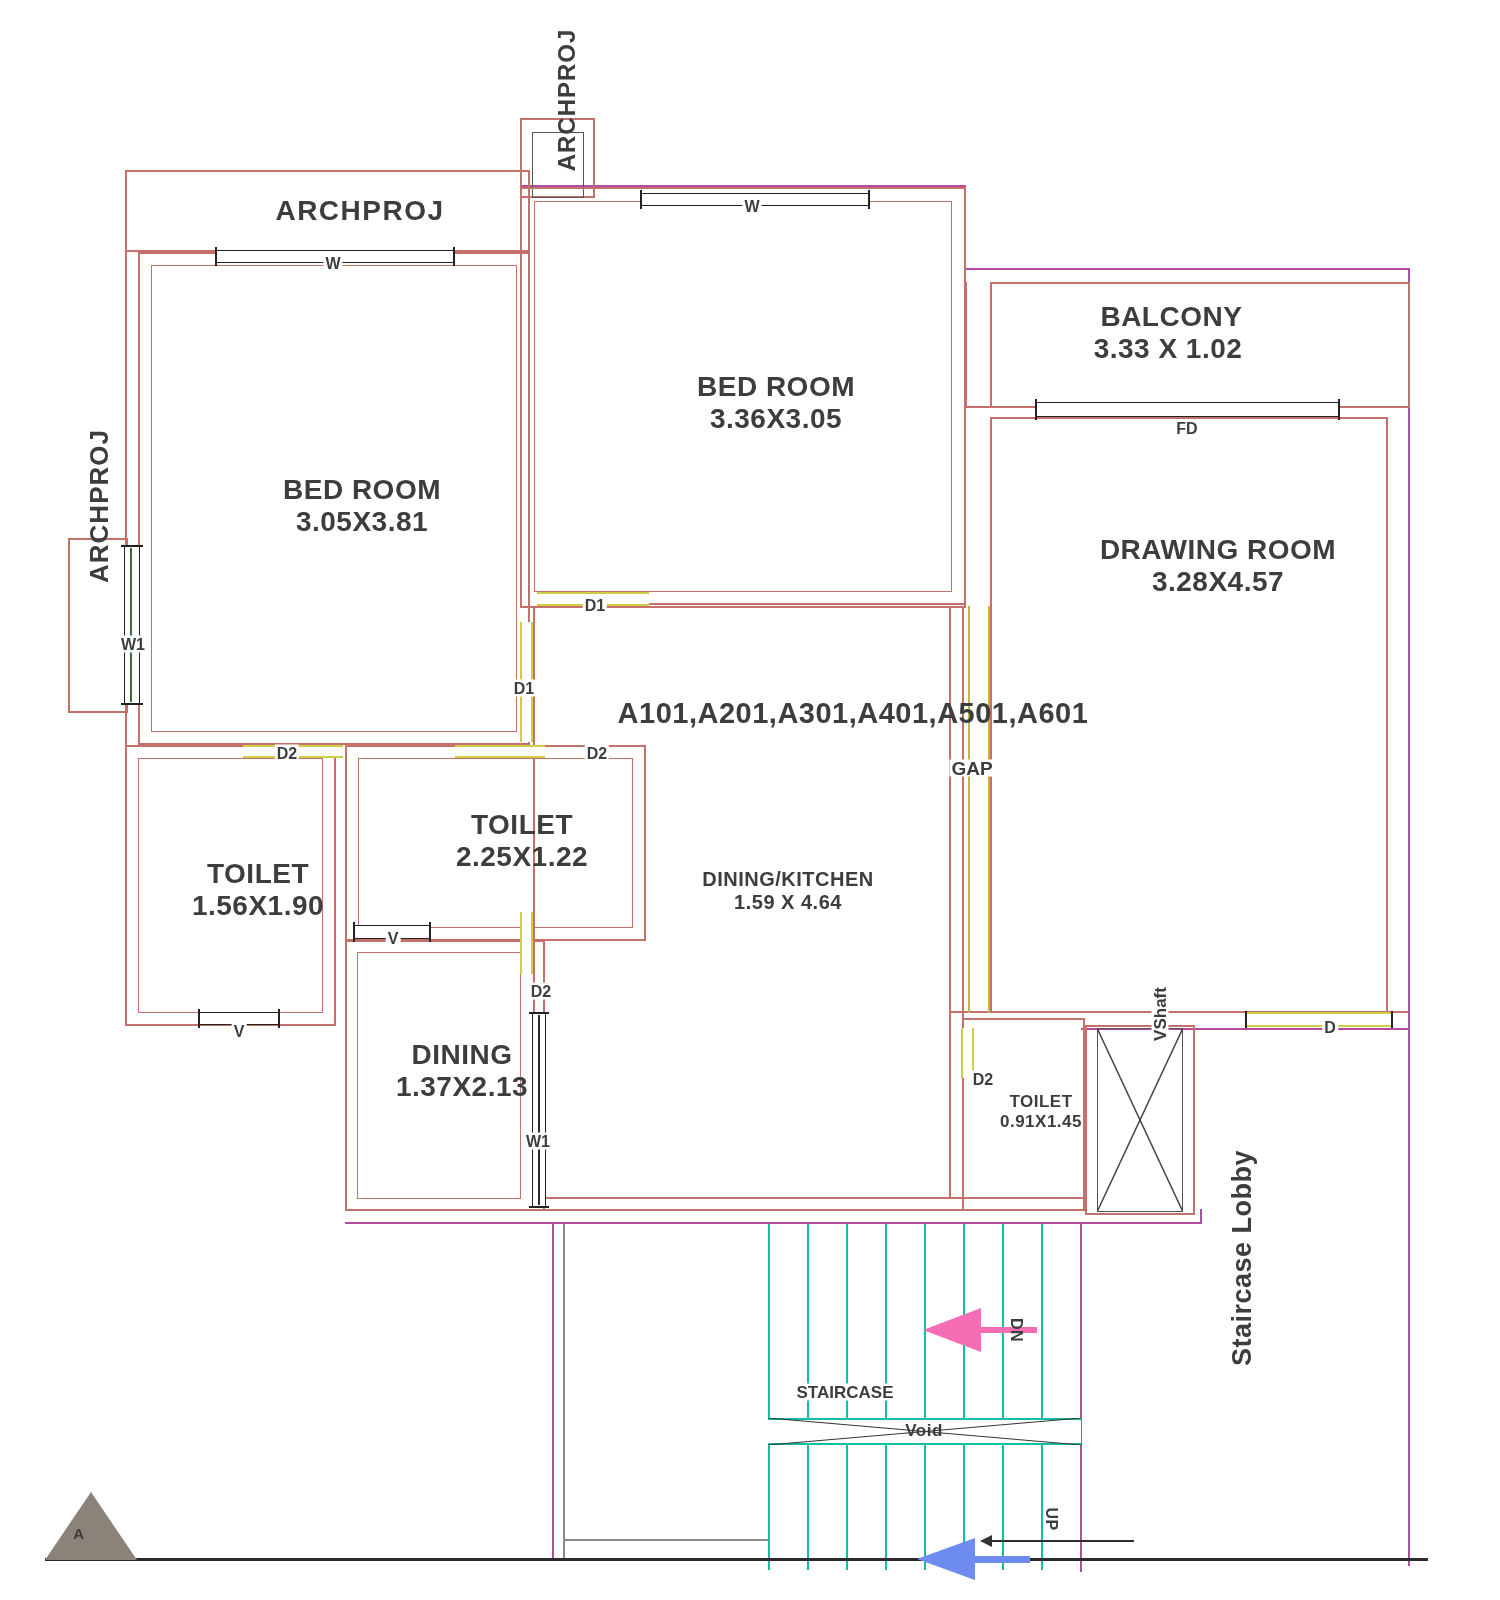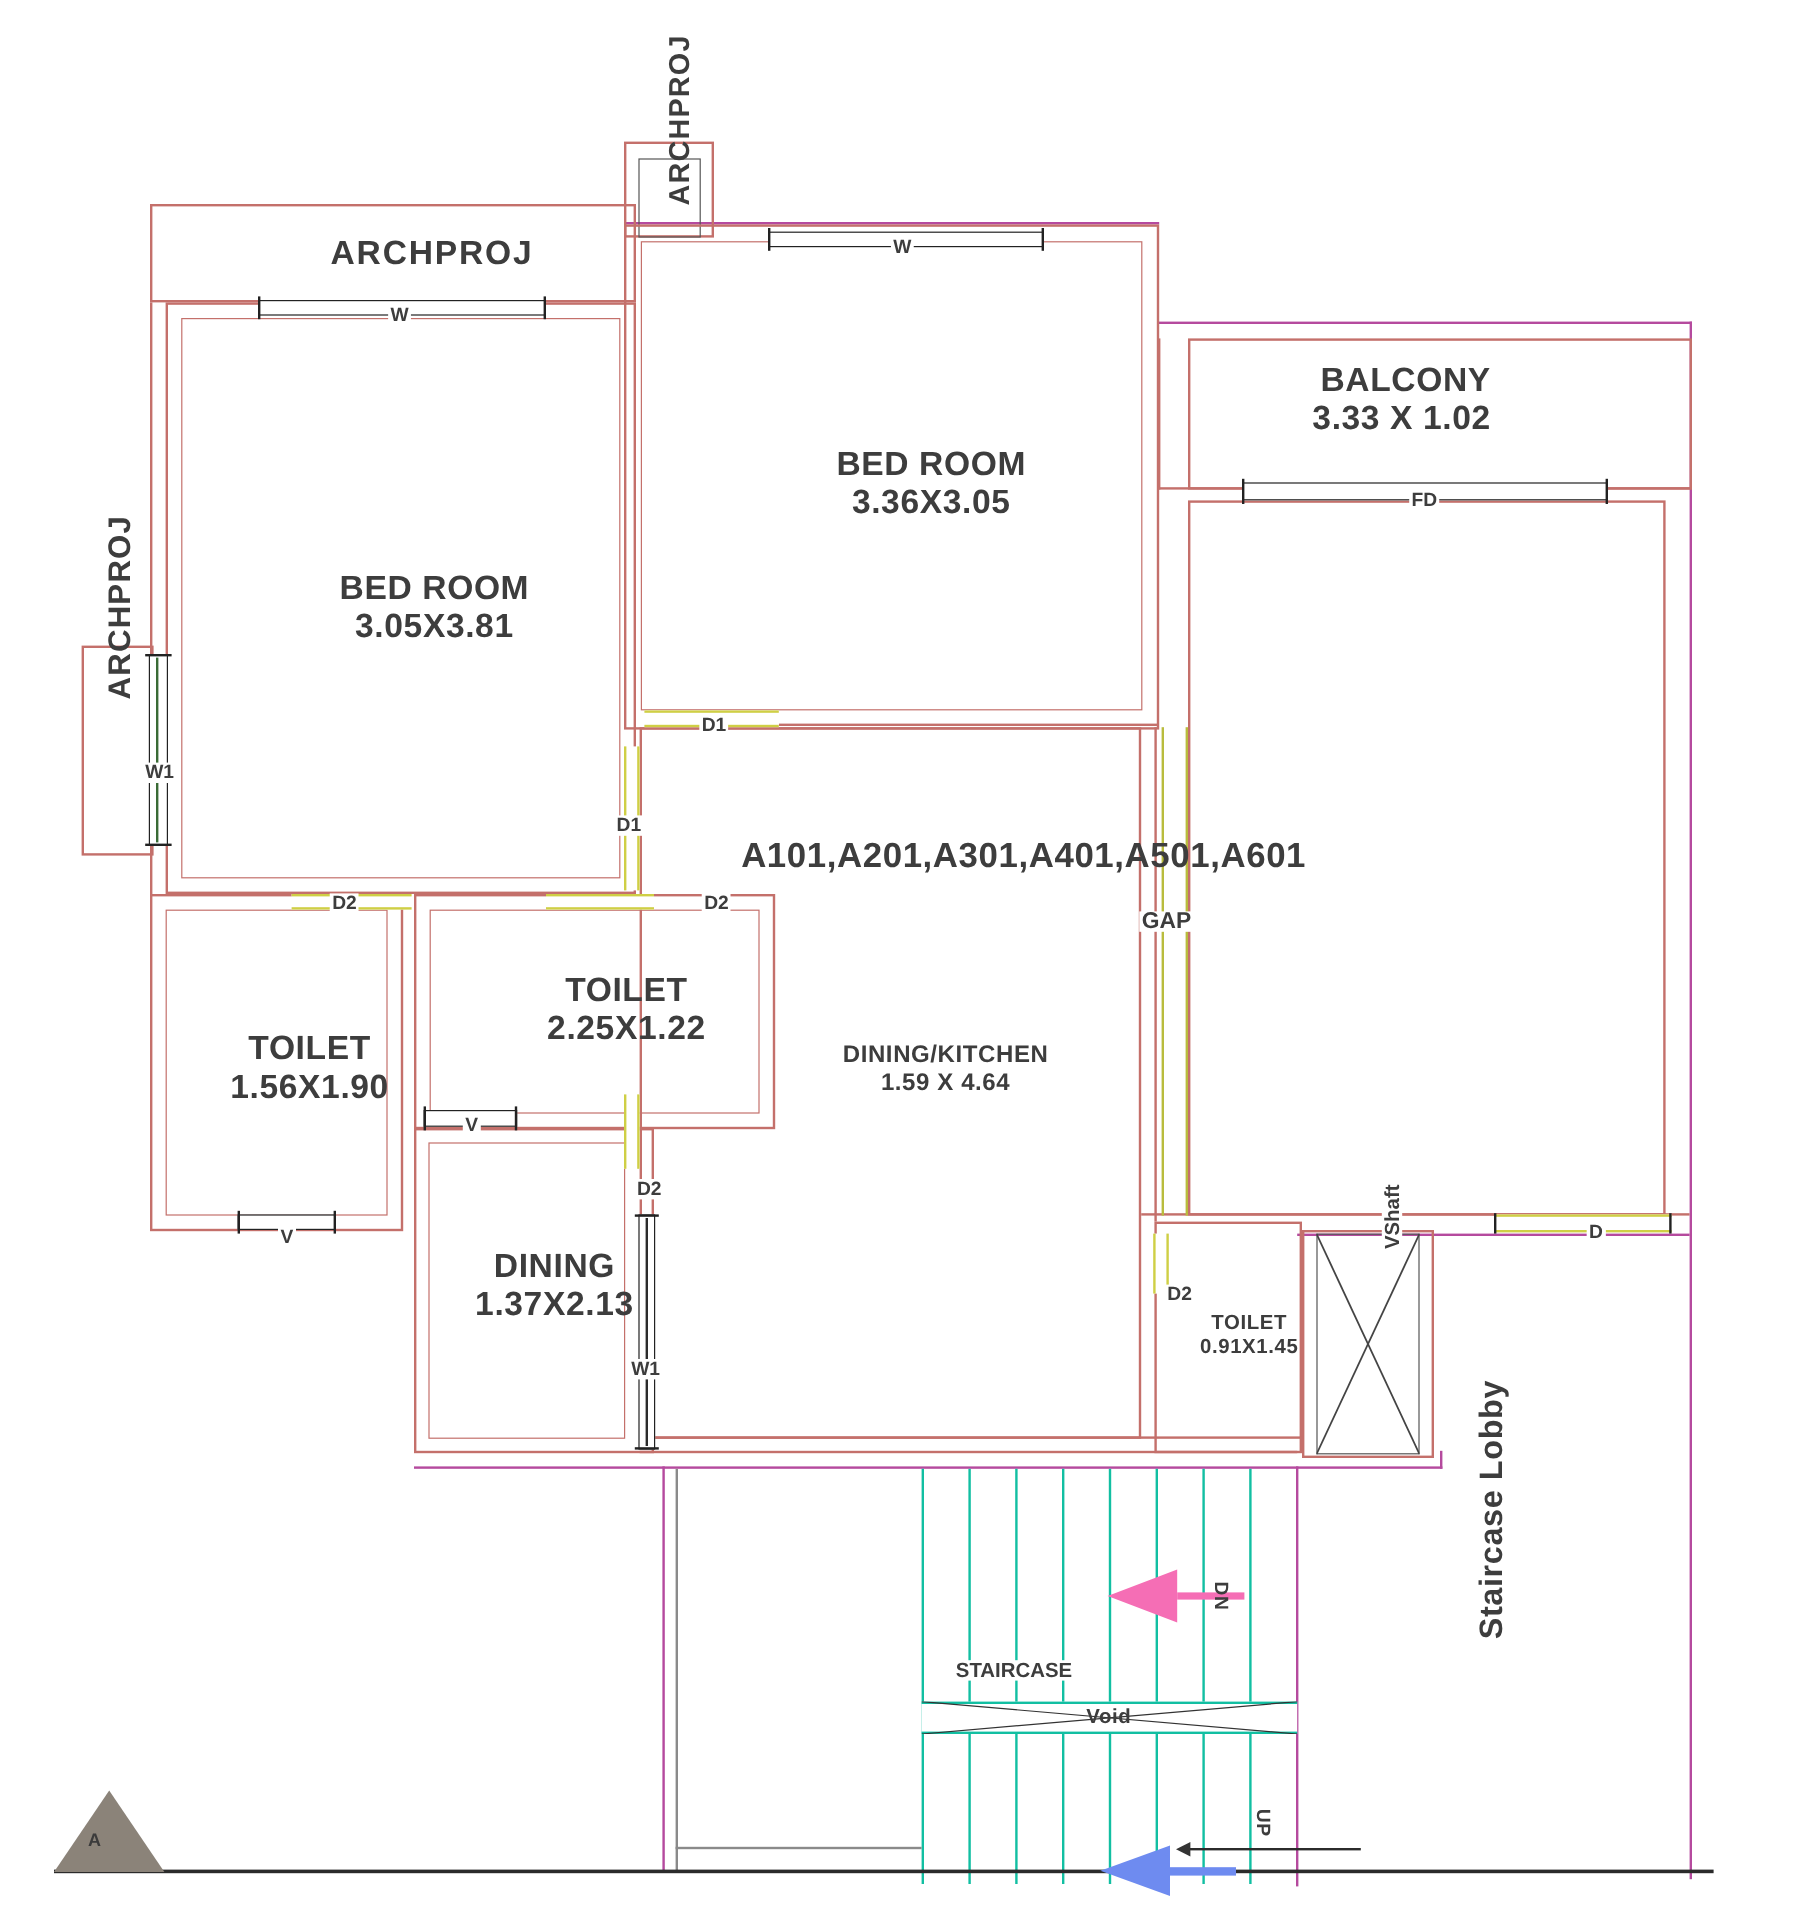--- a/index.html
+++ b/index.html
@@ -147,20 +147,24 @@
     <div>3.05X3.81</div>
   </div>
   <div class="lbl room" style="left:776px;top:403px;font-size:28px;">
     <div>BED ROOM</div>
     <div>3.36X3.05</div>
   </div>
   <div class="lbl room" style="left:1168px;top:333px;font-size:28px;text-align:right;">
     <div>BALCONY</div>
     <div>3.33 X 1.02</div>
   </div>
+  <div class="lbl room" style="left:1218px;top:566px;font-size:28px;">
+    <div>DRAWING ROOM</div>
+    <div>3.28X4.57</div>
+  </div>
   <div class="lbl room" style="left:258px;top:890px;font-size:28px;">
     <div>TOILET</div>
     <div>1.56X1.90</div>
   </div>
   <div class="lbl room" style="left:522px;top:841px;font-size:28px;">
     <div>TOILET</div>
     <div>2.25X1.22</div>
   </div>
   <div class="lbl room" style="left:462px;top:1071px;font-size:28px;">
     <div>DINING</div>
@@ -184,21 +188,21 @@
   <div class="lbl" style="left:924px;top:1431px;font-size:17px;">Void</div>
   <div class="lbl rotccw tag" style="left:1160px;top:1014px;font-size:17px;">VShaft</div>
   <div class="lbl rotccw" style="left:1243px;top:1258px;font-size:27px;">Staircase Lobby</div>
   <div class="lbl rotcw" style="left:1016px;top:1330px;font-size:16px;">DN</div>
   <div class="lbl rotcw" style="left:1051px;top:1519px;font-size:16px;">UP</div>
   <div class="lbl" style="left:79px;top:1534px;font-size:15px;color:#3b3b3b;">A</div>
 
   <div class="lbl tag" style="left:333px;top:263px;">W</div>
   <div class="lbl tag" style="left:752px;top:206px;">W</div>
   <div class="lbl tag" style="left:133px;top:644px;">W1</div>
-  <div class="lbl tag" style="left:1187px;top:417px;">FD</div>
+  <div class="lbl tag" style="left:1187px;top:428px;">FD</div>
   <div class="lbl tag" style="left:595px;top:605px;">D1</div>
   <div class="lbl tag" style="left:524px;top:688px;">D1</div>
   <div class="lbl tag" style="left:287px;top:753px;">D2</div>
   <div class="lbl tag" style="left:597px;top:753px;">D2</div>
   <div class="lbl tag" style="left:541px;top:991px;">D2</div>
   <div class="lbl tag" style="left:983px;top:1079px;">D2</div>
   <div class="lbl tag" style="left:538px;top:1141px;">W1</div>
   <div class="lbl tag" style="left:239px;top:1031px;">V</div>
   <div class="lbl tag" style="left:393px;top:938px;">V</div>
   <div class="lbl tag" style="left:1330px;top:1027px;">D</div>

